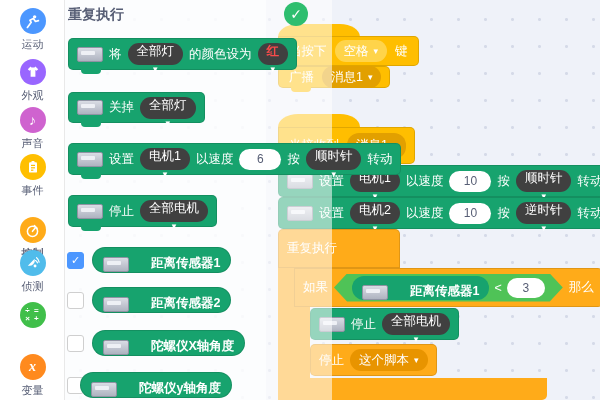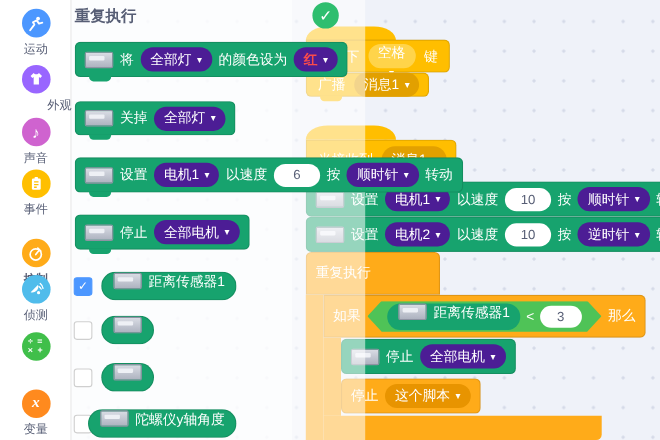--- a/index.html
+++ b/index.html
@@ -19,38 +19,38 @@
   .script-layer{z-index:10;left:0;top:0;width:600px;height:400px;}
   .sidebar{left:0;top:0;width:65px;height:400px;background:#fff;border-right:1px solid #E9E9E9;z-index:50;}
   
   .blk{position:absolute;display:flex;align-items:center;gap:6px;color:#fff;
        font-size:12.5px;padding:0 8px;border-radius:5px;white-space:nowrap;
        border:1px solid rgba(0,0,0,0.12);box-sizing:border-box;}
   .green{background:#17A36E;}
   .yellow{background:#FFBE00;}
   .orange{background:#FFAB19;}
   .pill{display:flex;align-items:center;gap:5px;height:22px;padding:0 9px;border-radius:12px;}
-  .pill-g{background:#4c1d95;}
+  .pill-g{background:#404040;flex-direction:column;}
   .pill-yd{background:#E2A000;}
-  .pill-yl{background:#FFD44A;flex-direction:column;}
+  .pill-yl{background:#FFD44A;}
   .pill-od{background:#E89400;}
   .arr{font-size:9px;line-height:1;}
   .oval{display:flex;align-items:center;justify-content:center;min-width:30px;height:21px;
         padding:0 6px;border-radius:12px;background:#fff;color:#575E75;font-size:12px;}
   .red-opt{color:#FA4B4B;font-weight:bold;}
   .dev{width:24px;height:13px;border-radius:2px;background:linear-gradient(#d9dce4,#aeb3c0);
        border:1px solid #8F93A3;position:relative;flex:none;}
   .dev::after{content:"";position:absolute;left:3px;top:3px;width:14px;height:4px;background:#eef0f5;border-radius:1px;}
   .tab::after{content:"";position:absolute;bottom:-5px;left:12px;width:20px;height:5px;
        background:inherit;border-radius:0 0 4px 4px;}
   .dome{position:absolute;width:82px;height:13px;border-radius:40px 40px 0 0/26px 26px 0 0;}
   .hex{display:flex;align-items:center;gap:5px;height:28px;padding:0 18px;background:#4FC357;
        clip-path:polygon(13px 0,calc(100% - 13px) 0,100% 50%,calc(100% - 13px) 100%,13px 100%,0 50%);}
-  .rep{display:flex;align-items:flex-start;gap:6px;height:26px;padding:0 10px;border-radius:14px;
-       background:#17A36E;color:#fff;font-size:12.5px;border:1px solid rgba(0,0,0,0.12);white-space:nowrap;}
+  .rep{display:flex;align-items:flex-end;gap:22px;height:26px;padding:0 10px;border-radius:14px;
+       background:#17A36E;color:#fff;font-size:12.5px;border:1px solid rgba(0,0,0,0.12);white-space:nowrap;font-weight:bold;}
   .cb{position:absolute;width:15px;height:15px;border-radius:3px;background:#fff;border:1px solid #CFCFCF;
       display:flex;align-items:center;justify-content:center;color:#fff;font-size:11px;font-weight:bold;}
   .cb.on{background:#4C97FF;border-color:#4C97FF;}
   
   .cat{position:absolute;left:0;width:65px;text-align:center;cursor:pointer;}
   .cat .ic{width:26px;height:26px;border-radius:50%;margin:0 auto;display:flex;align-items:center;justify-content:center;color:#fff;}
   .cat .lb{font-size:11px;color:#575E75;margin-top:3px;}
   .opgrid{font-size:8px;font-weight:bold;line-height:8px;letter-spacing:1px;text-align:center;}
   .note{font-size:14px;font-weight:bold;}
   .varx{font-size:14px;font-weight:bold;font-style:italic;font-family:"Liberation Serif","DejaVu Serif",serif;}
@@ -225,45 +225,47 @@
         <span>✓</span>
       </div>
     <div class="rep abs" style="left:92px;top:247px;">
       <span class="dev"></span>
       <span>距离传感器1</span>
     </div>
 
     <div class="cb" style="left:67px;top:292px;"></div>
     <div class="rep abs" style="left:92px;top:287px;">
       <span class="dev"></span>
+      <span>距离传感器2</span>
     </div>
 
     <div class="cb" style="left:67px;top:335px;"></div>
     <div class="rep abs" style="left:92px;top:330px;">
       <span class="dev"></span>
+      <span>陀螺仪X轴角度</span>
     </div>
 
     <div class="cb" style="left:67px;top:377px;"></div>
     <div class="rep abs" style="left:80px;top:372px;">
       <span class="dev"></span>
       <span>陀螺仪y轴角度</span>
     </div>
   </div>
 
   <div class="abs sidebar">
     <div class="cat" style="top:8px;">
       <div class="ic" style="background:#4C97FF;">
         <svg width="17" height="17" viewBox="0 0 20 20">
             <circle cx="12.5" cy="4.5" r="2" fill="#fff"></circle>
             <path d="M4 17 L8.5 11 L7 8.5 L11 6.5 L13.5 10 L17 9" stroke="#fff" stroke-width="2" fill="none" stroke-linecap="round" stroke-linejoin="round"></path>
           </svg>
       </div>
       <div class="lb">运动</div>
     </div>
-    <div class="cat" style="top:59px;text-align:right;">
+    <div class="cat" style="top:59px;">
       <div class="ic" style="background:#9966FF;">
         <svg width="16" height="16" viewBox="0 0 20 20">
             <path d="M7 3 L3.5 6.5 L5.5 8.5 L7 7.5 V16 H13 V7.5 L14.5 8.5 L16.5 6.5 L13 3 C12 5 8 5 7 3 Z" fill="#fff"></path>
           </svg>
       </div>
       <div class="lb">外观</div>
     </div>
     <div class="cat" style="top:107px;">
       <div class="ic" style="background:#CF63CF;">
         <span class="note">♪</span>

